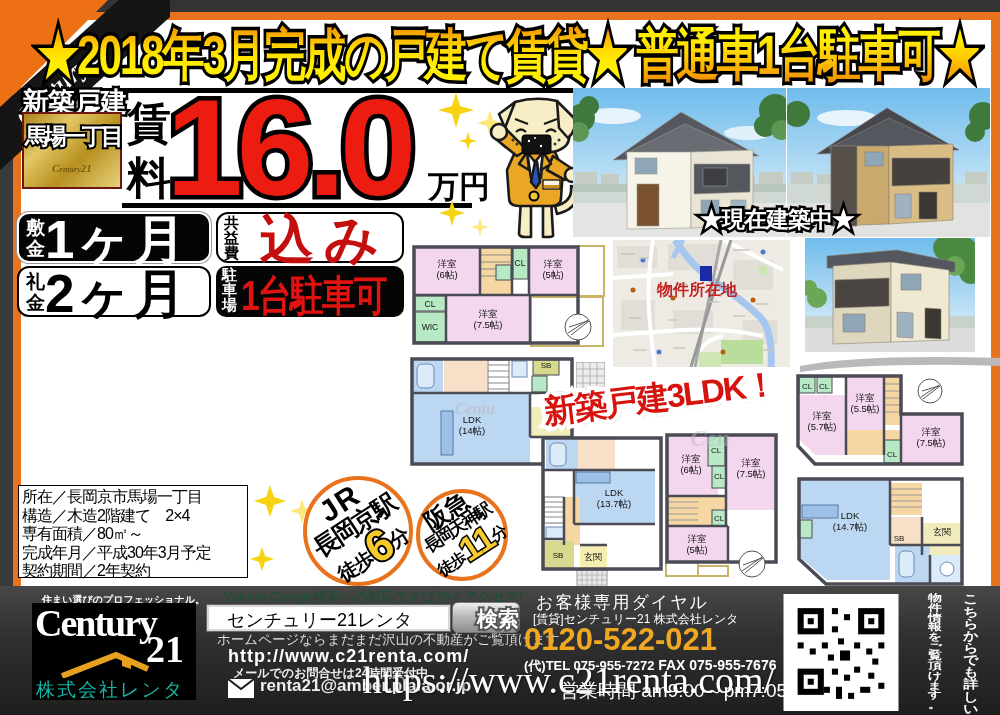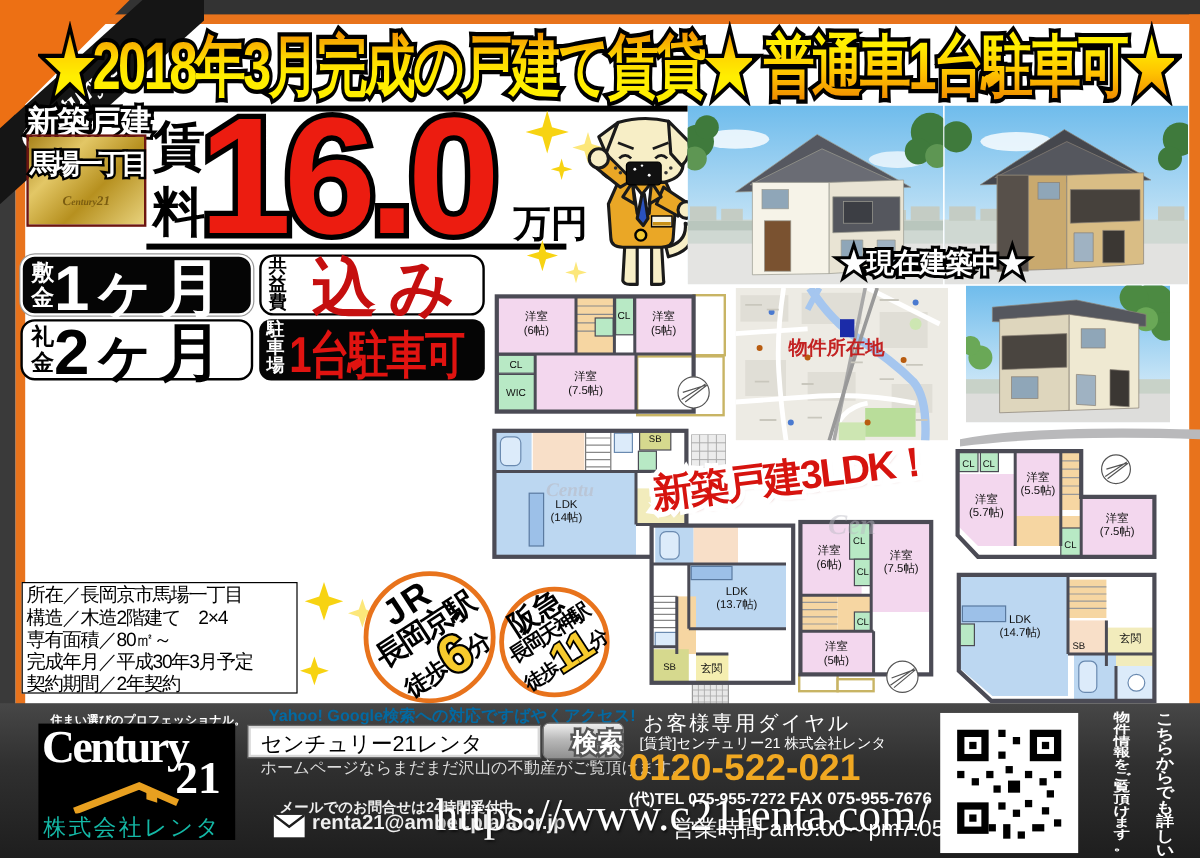--- a/index.html
+++ b/index.html
@@ -590,35 +590,36 @@
 <div class="abs" style="left:32px;top:603px;width:164px;height:97px;background:#000;box-sizing:border-box;overflow:hidden;">
   <div class="abs" style="left:3px;top:-2px;color:#fff;font-size:38px;font-family:'Liberation Serif',serif;font-weight:bold;letter-spacing:-2px;">Century</div>
   <div class="abs" style="left:114px;top:24px;color:#fff;font-size:38px;font-family:'Liberation Serif',serif;font-weight:bold;">21</div>
   <svg class="abs" style="left:28px;top:47px;" width="90" height="28" viewBox="0 0 90 28">
     <path d="M2 26 L56 5 L88 19" stroke="#e8a020" stroke-width="6" fill="none"></path>
     <path d="M62 16 L62 6 L71 9 L71 19" fill="#e8a020"></path>
   </svg>
   <div class="abs" style="left:4px;top:74px;color:#14b8a6;font-size:19px;letter-spacing:2px;">株式会社レンタ</div>
 </div>
 
-<div class="abs" style="left:224px;top:588px;color:#0369a1;font-size:13.5px;letter-spacing:0px;font-weight:bold;">Yahoo! Google検索への対応ですばやくアクセス!</div>
+<div class="abs" style="left:224px;top:588px;color:#14532d;font-size:13.5px;letter-spacing:0px;">Yahoo! Google検索への対応ですばやくアクセス!</div>
 
 <div class="abs" style="left:207px;top:605px;width:243px;height:26px;background:#fff;border:2px solid #d8d8d8;outline:1px solid #666;box-sizing:border-box;">
-  <div style="font-size:18px;color:#000;padding:1px 0 0 8px;letter-spacing:0px;">センチュリー21レンタ</div>
+  <div style="font-size:18px;color:#000;padding:1px 0 0 18px;letter-spacing:0px;">センチュリー21レンタ</div>
 </div>
 
 <div class="abs" style="left:452px;top:602px;width:68px;height:31px;background:linear-gradient(180deg,#efefef,#b9b9b9 45%,#8f8f8f);border-radius:6px;border:1px solid #777;box-sizing:border-box;text-align:right;">
   <div class="st" style="font-size:21px;font-weight:bold;margin-top:2px;display:inline-block;">
     <span class="bk" style="-webkit-text-stroke:4px #555;">検索</span>
     <span class="ft" style="color:#fff;">検索</span>
   </div>
 </div>
 
 <div class="abs" style="left:217px;top:631px;color:#ddd;font-size:13.5px;">ホームページならまだまだ沢山の不動産がご覧頂けます。</div>
 
+<div class="abs" style="left:228px;top:646px;color:#fff;font-size:18px;font-weight:bold;letter-spacing:1px;">http://www.c21renta.com/</div>
 
 <div class="abs" style="left:233px;top:665px;color:#eee;font-size:12px;font-weight:bold;">メールでのお問合せは24時間受付中</div>
 
 <svg class="abs" style="left:228px;top:679px;" width="26" height="19" viewBox="0 0 26 19">
   <rect width="26" height="19" fill="#fff"></rect>
   <path d="M0 0 L13 10 L26 0" stroke="#1d1d1d" stroke-width="2" fill="none"></path>
 </svg>
 
 <div class="abs" style="left:260px;top:676px;color:#eee;font-size:17px;font-weight:bold;">renta21@amber.plala.or.jp</div>
 

